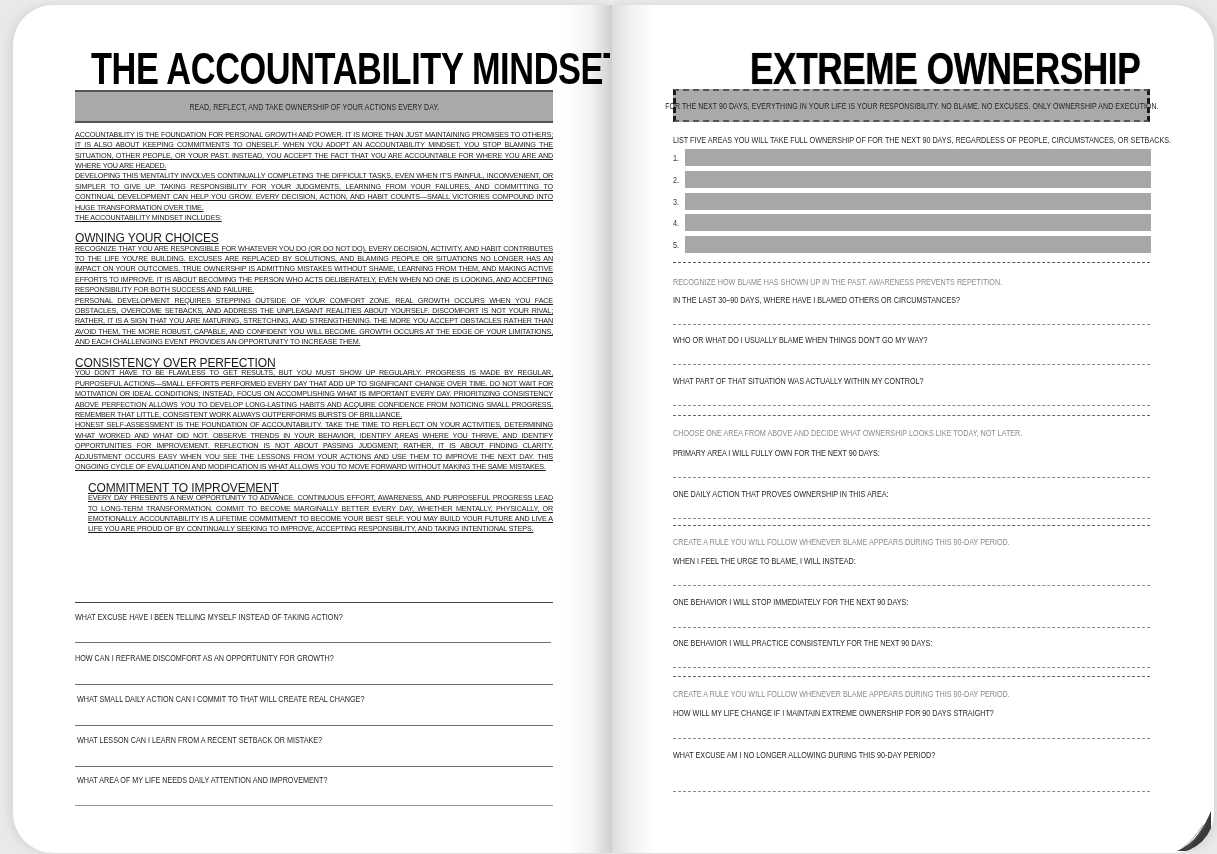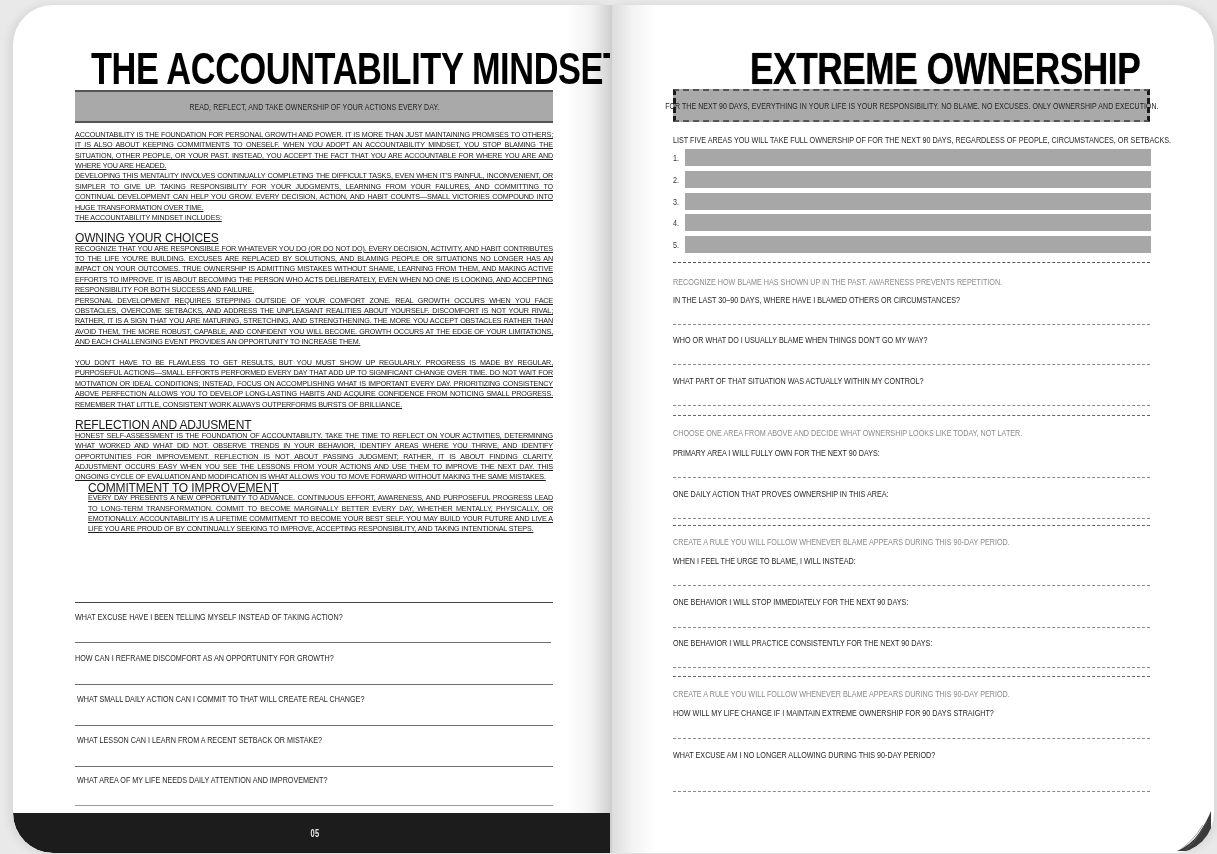--- a/index.html
+++ b/index.html
@@ -72,24 +72,24 @@
       <p class="para" style="margin-bottom:10px;">THE ACCOUNTABILITY MINDSET INCLUDES:</p>
 
       <div class="para" style="height:52px;">
         <div class="sub-head">OWNING YOUR CHOICES</div>
         <div>RECOGNIZE THAT YOU ARE RESPONSIBLE FOR WHATEVER YOU DO (OR DO NOT DO). EVERY DECISION, ACTIVITY, AND HABIT CONTRIBUTES TO THE LIFE YOU'RE BUILDING. EXCUSES ARE REPLACED BY SOLUTIONS, AND BLAMING PEOPLE OR SITUATIONS NO LONGER HAS AN IMPACT ON YOUR OUTCOMES. TRUE OWNERSHIP IS ADMITTING MISTAKES WITHOUT SHAME, LEARNING FROM THEM, AND MAKING ACTIVE EFFORTS TO IMPROVE. IT IS ABOUT BECOMING THE PERSON WHO ACTS DELIBERATELY, EVEN WHEN NO ONE IS LOOKING, AND ACCEPTING RESPONSIBILITY FOR BOTH SUCCESS AND FAILURE.</div>
       </div>
       <div class="para" style="height:52px;">
         <div>PERSONAL DEVELOPMENT REQUIRES STEPPING OUTSIDE OF YOUR COMFORT ZONE. REAL GROWTH OCCURS WHEN YOU FACE OBSTACLES, OVERCOME SETBACKS, AND ADDRESS THE UNPLEASANT REALITIES ABOUT YOURSELF. DISCOMFORT IS NOT YOUR RIVAL; RATHER, IT IS A SIGN THAT YOU ARE MATURING, STRETCHING, AND STRENGTHENING. THE MORE YOU ACCEPT OBSTACLES RATHER THAN AVOID THEM, THE MORE ROBUST, CAPABLE, AND CONFIDENT YOU WILL BECOME. GROWTH OCCURS AT THE EDGE OF YOUR LIMITATIONS, AND EACH CHALLENGING EVENT PROVIDES AN OPPORTUNITY TO INCREASE THEM.</div>
       </div>
       <div class="para" style="height:52px;">
+        <div class="sub-head">CONSISTENCY OVER PERFECTION</div>
         <div>YOU DON'T HAVE TO BE FLAWLESS TO GET RESULTS, BUT YOU MUST SHOW UP REGULARLY. PROGRESS IS MADE BY REGULAR, PURPOSEFUL ACTIONS—SMALL EFFORTS PERFORMED EVERY DAY THAT ADD UP TO SIGNIFICANT CHANGE OVER TIME. DO NOT WAIT FOR MOTIVATION OR IDEAL CONDITIONS; INSTEAD, FOCUS ON ACCOMPLISHING WHAT IS IMPORTANT EVERY DAY. PRIORITIZING CONSISTENCY ABOVE PERFECTION ALLOWS YOU TO DEVELOP LONG-LASTING HABITS AND ACQUIRE CONFIDENCE FROM NOTICING SMALL PROGRESS. REMEMBER THAT LITTLE, CONSISTENT WORK ALWAYS OUTPERFORMS BURSTS OF BRILLIANCE.</div>
       </div>
       <div class="para" style="height:52px;">
-        <div class="sub-head">REFLECTION AND ADJUSMENT</div>
         <div>HONEST SELF-ASSESSMENT IS THE FOUNDATION OF ACCOUNTABILITY. TAKE THE TIME TO REFLECT ON YOUR ACTIVITIES, DETERMINING WHAT WORKED AND WHAT DID NOT. OBSERVE TRENDS IN YOUR BEHAVIOR, IDENTIFY AREAS WHERE YOU THRIVE, AND IDENTIFY OPPORTUNITIES FOR IMPROVEMENT. REFLECTION IS NOT ABOUT PASSING JUDGMENT; RATHER, IT IS ABOUT FINDING CLARITY. ADJUSTMENT OCCURS EASY WHEN YOU SEE THE LESSONS FROM YOUR ACTIONS AND USE THEM TO IMPROVE THE NEXT DAY. THIS ONGOING CYCLE OF EVALUATION AND MODIFICATION IS WHAT ALLOWS YOU TO MOVE FORWARD WITHOUT MAKING THE SAME MISTAKES.</div>
       </div>
       <div class="para" style="height:52px;margin-left:13px;">
         <div class="sub-head">COMMITMENT TO IMPROVEMENT</div>
         <div>EVERY DAY PRESENTS A NEW OPPORTUNITY TO ADVANCE. CONTINUOUS EFFORT, AWARENESS, AND PURPOSEFUL PROGRESS LEAD TO LONG-TERM TRANSFORMATION. COMMIT TO BECOME MARGINALLY BETTER EVERY DAY, WHETHER MENTALLY, PHYSICALLY, OR EMOTIONALLY. ACCOUNTABILITY IS A LIFETIME COMMITMENT TO BECOME YOUR BEST SELF. YOU MAY BUILD YOUR FUTURE AND LIVE A LIFE YOU ARE PROUD OF BY CONTINUALLY SEEKING TO IMPROVE, ACCEPTING RESPONSIBILITY, AND TAKING INTENTIONAL STEPS.</div>
       </div>
     </div>
 
     <div class="rule" style="left:62px; top:597px; width:478px; border-top-color:#444;"></div>
     <div class="qtext" style="left:62px; top:607px;">WHAT EXCUSE HAVE I BEEN TELLING MYSELF INSTEAD OF TAKING ACTION?</div>
@@ -98,23 +98,20 @@
     <div class="rule" style="left:62px; top:679px; width:478px;"></div>
     <div class="qtext" style="left:64px; top:689px;">WHAT SMALL DAILY ACTION CAN I COMMIT TO THAT WILL CREATE REAL CHANGE?</div>
     <div class="rule" style="left:62px; top:720px; width:478px;"></div>
     <div class="qtext" style="left:64px; top:730px;">WHAT LESSON CAN I LEARN FROM A RECENT SETBACK OR MISTAKE?</div>
     <div class="rule" style="left:62px; top:761px; width:478px;"></div>
     <div class="qtext" style="left:64px; top:770px;">WHAT AREA OF MY LIFE NEEDS DAILY ATTENTION AND IMPROVEMENT?</div>
     <div class="rule rule-light" style="left:62px; top:800px; width:478px;"></div>
 
     <div class="gutter-shade-left"></div>
 
-    <div class="footer">
-      <span class="page-num">05</span>
-    </div>
   </div>
 
   <div class="gutter-line"></div>
 
   <div class="page page-right">
     <div class="title title-right">EXTREME OWNERSHIP</div>
 
     <div class="banner banner-right">
       <span>FOR THE NEXT 90 DAYS, EVERYTHING IN YOUR LIFE IS YOUR RESPONSIBILITY. NO BLAME. NO EXCUSES. ONLY OWNERSHIP AND EXECUTION.</span>
     </div>

